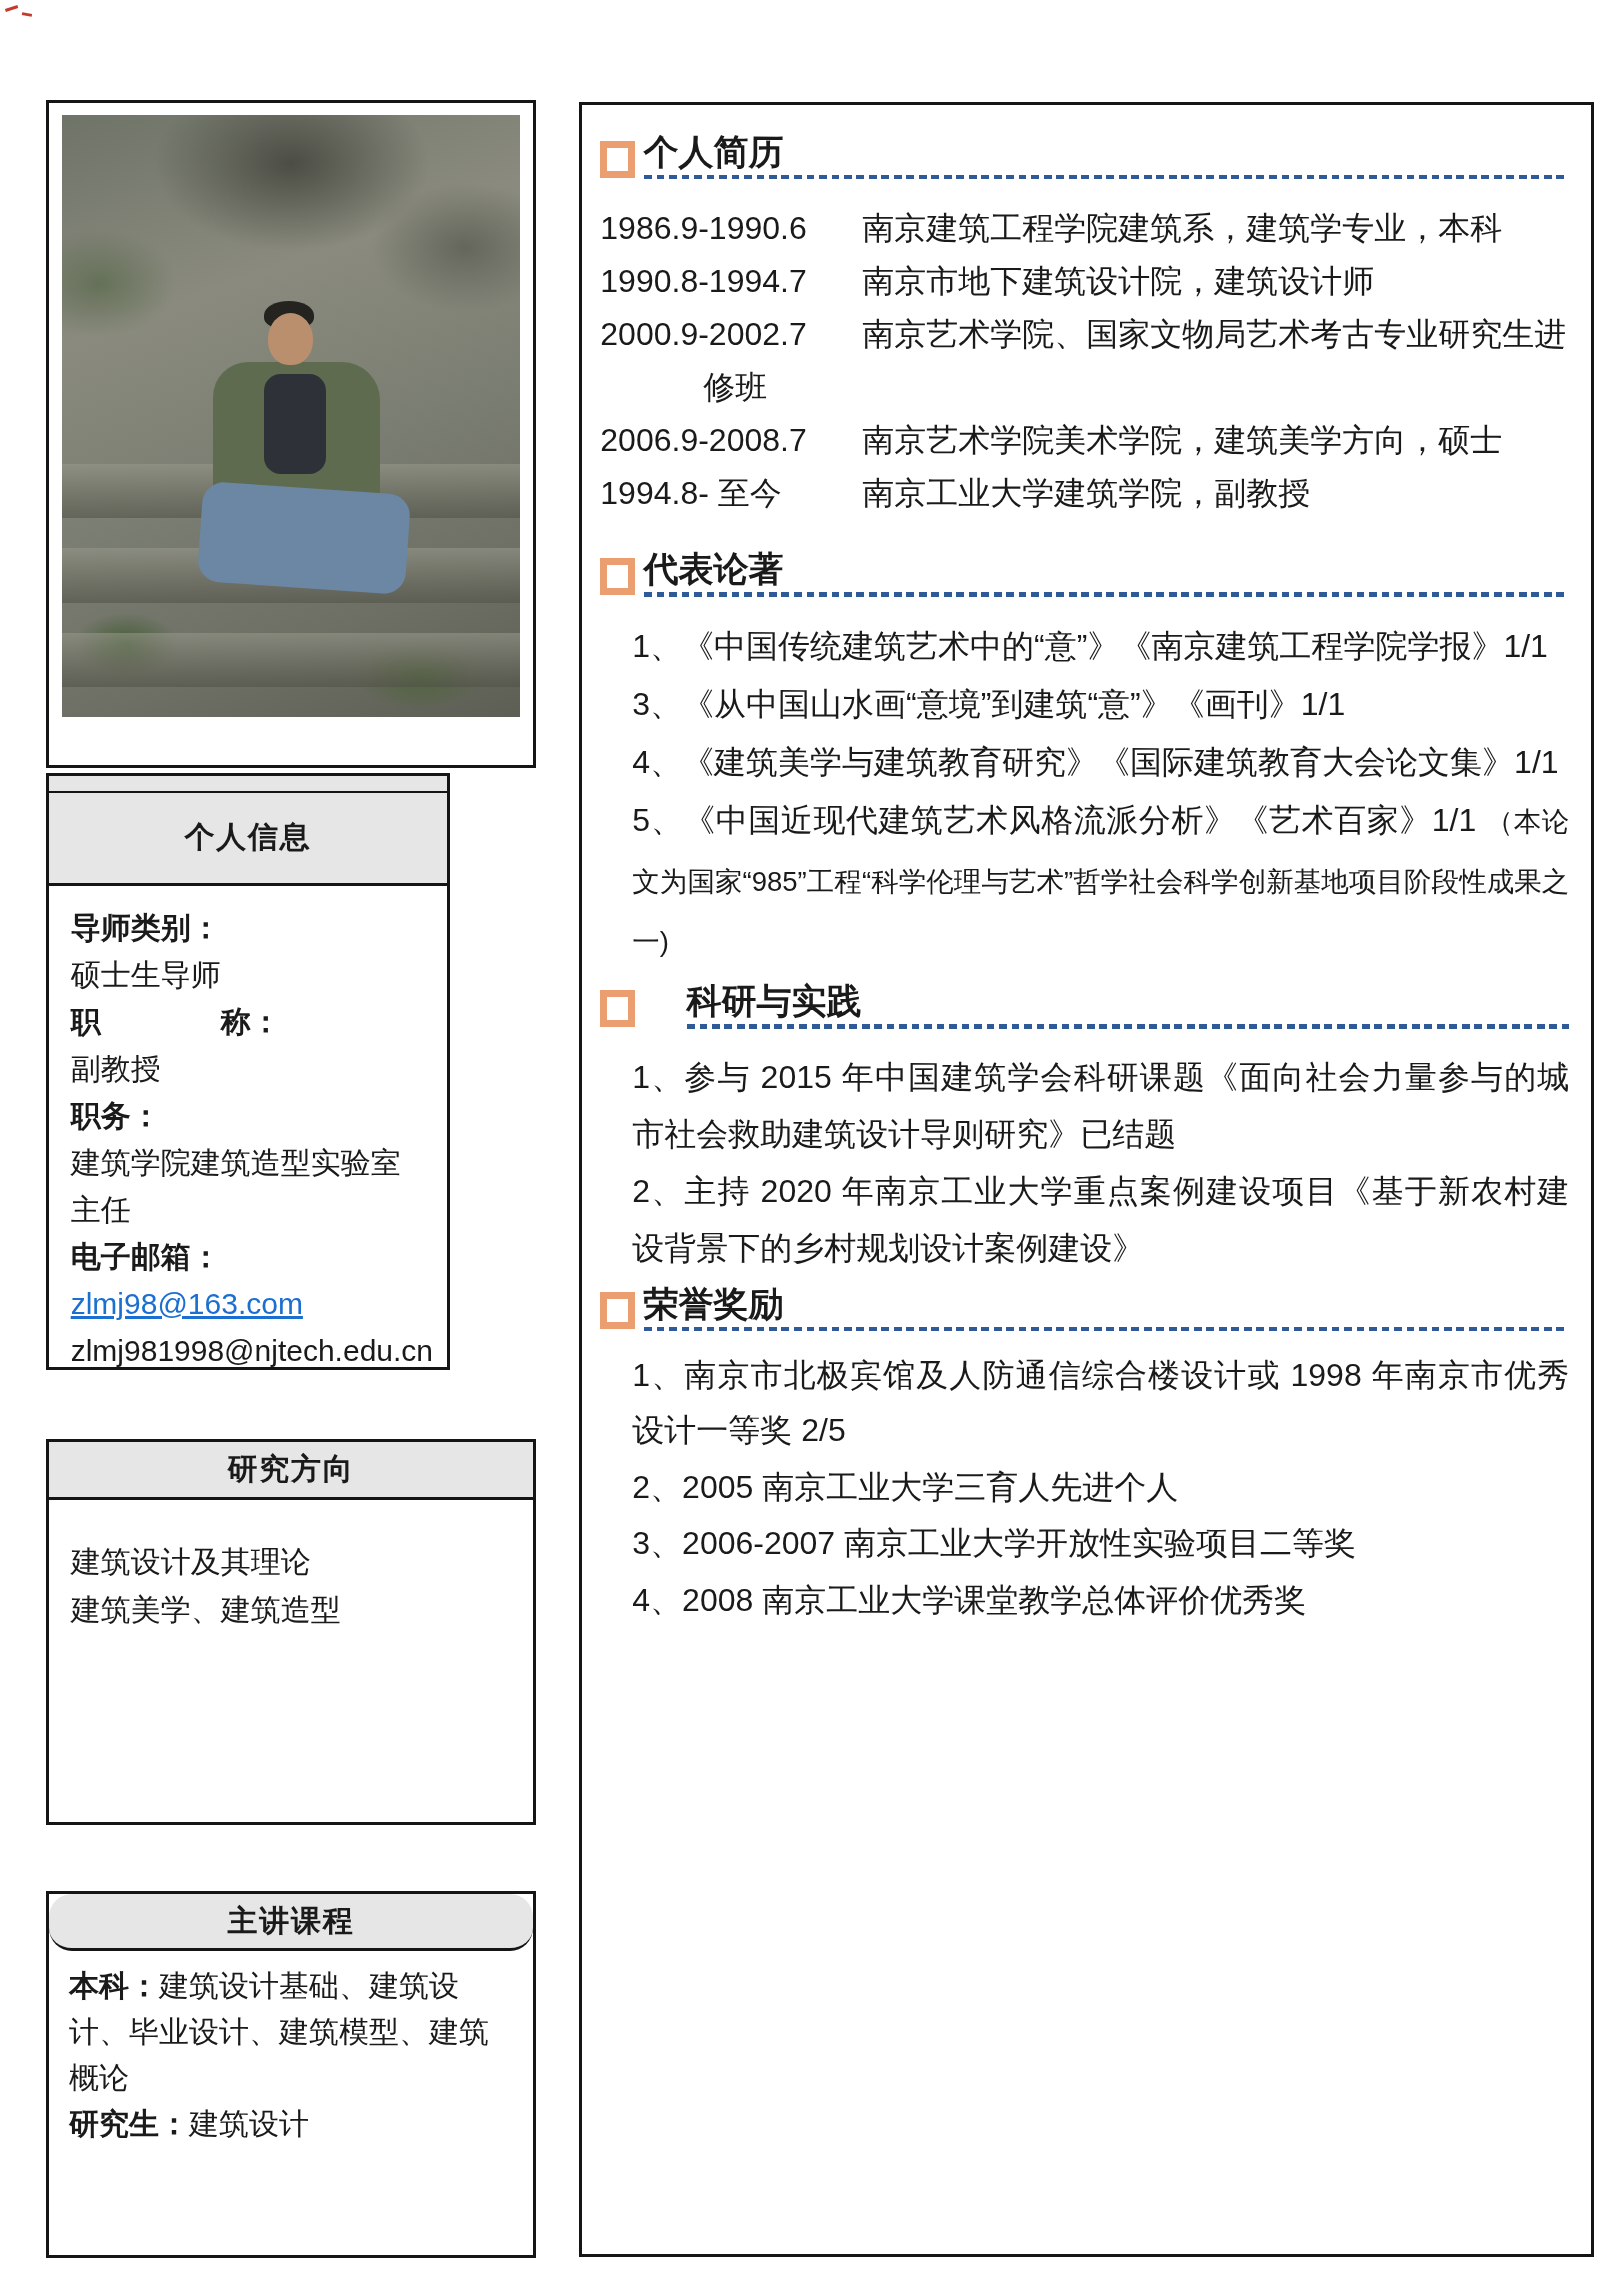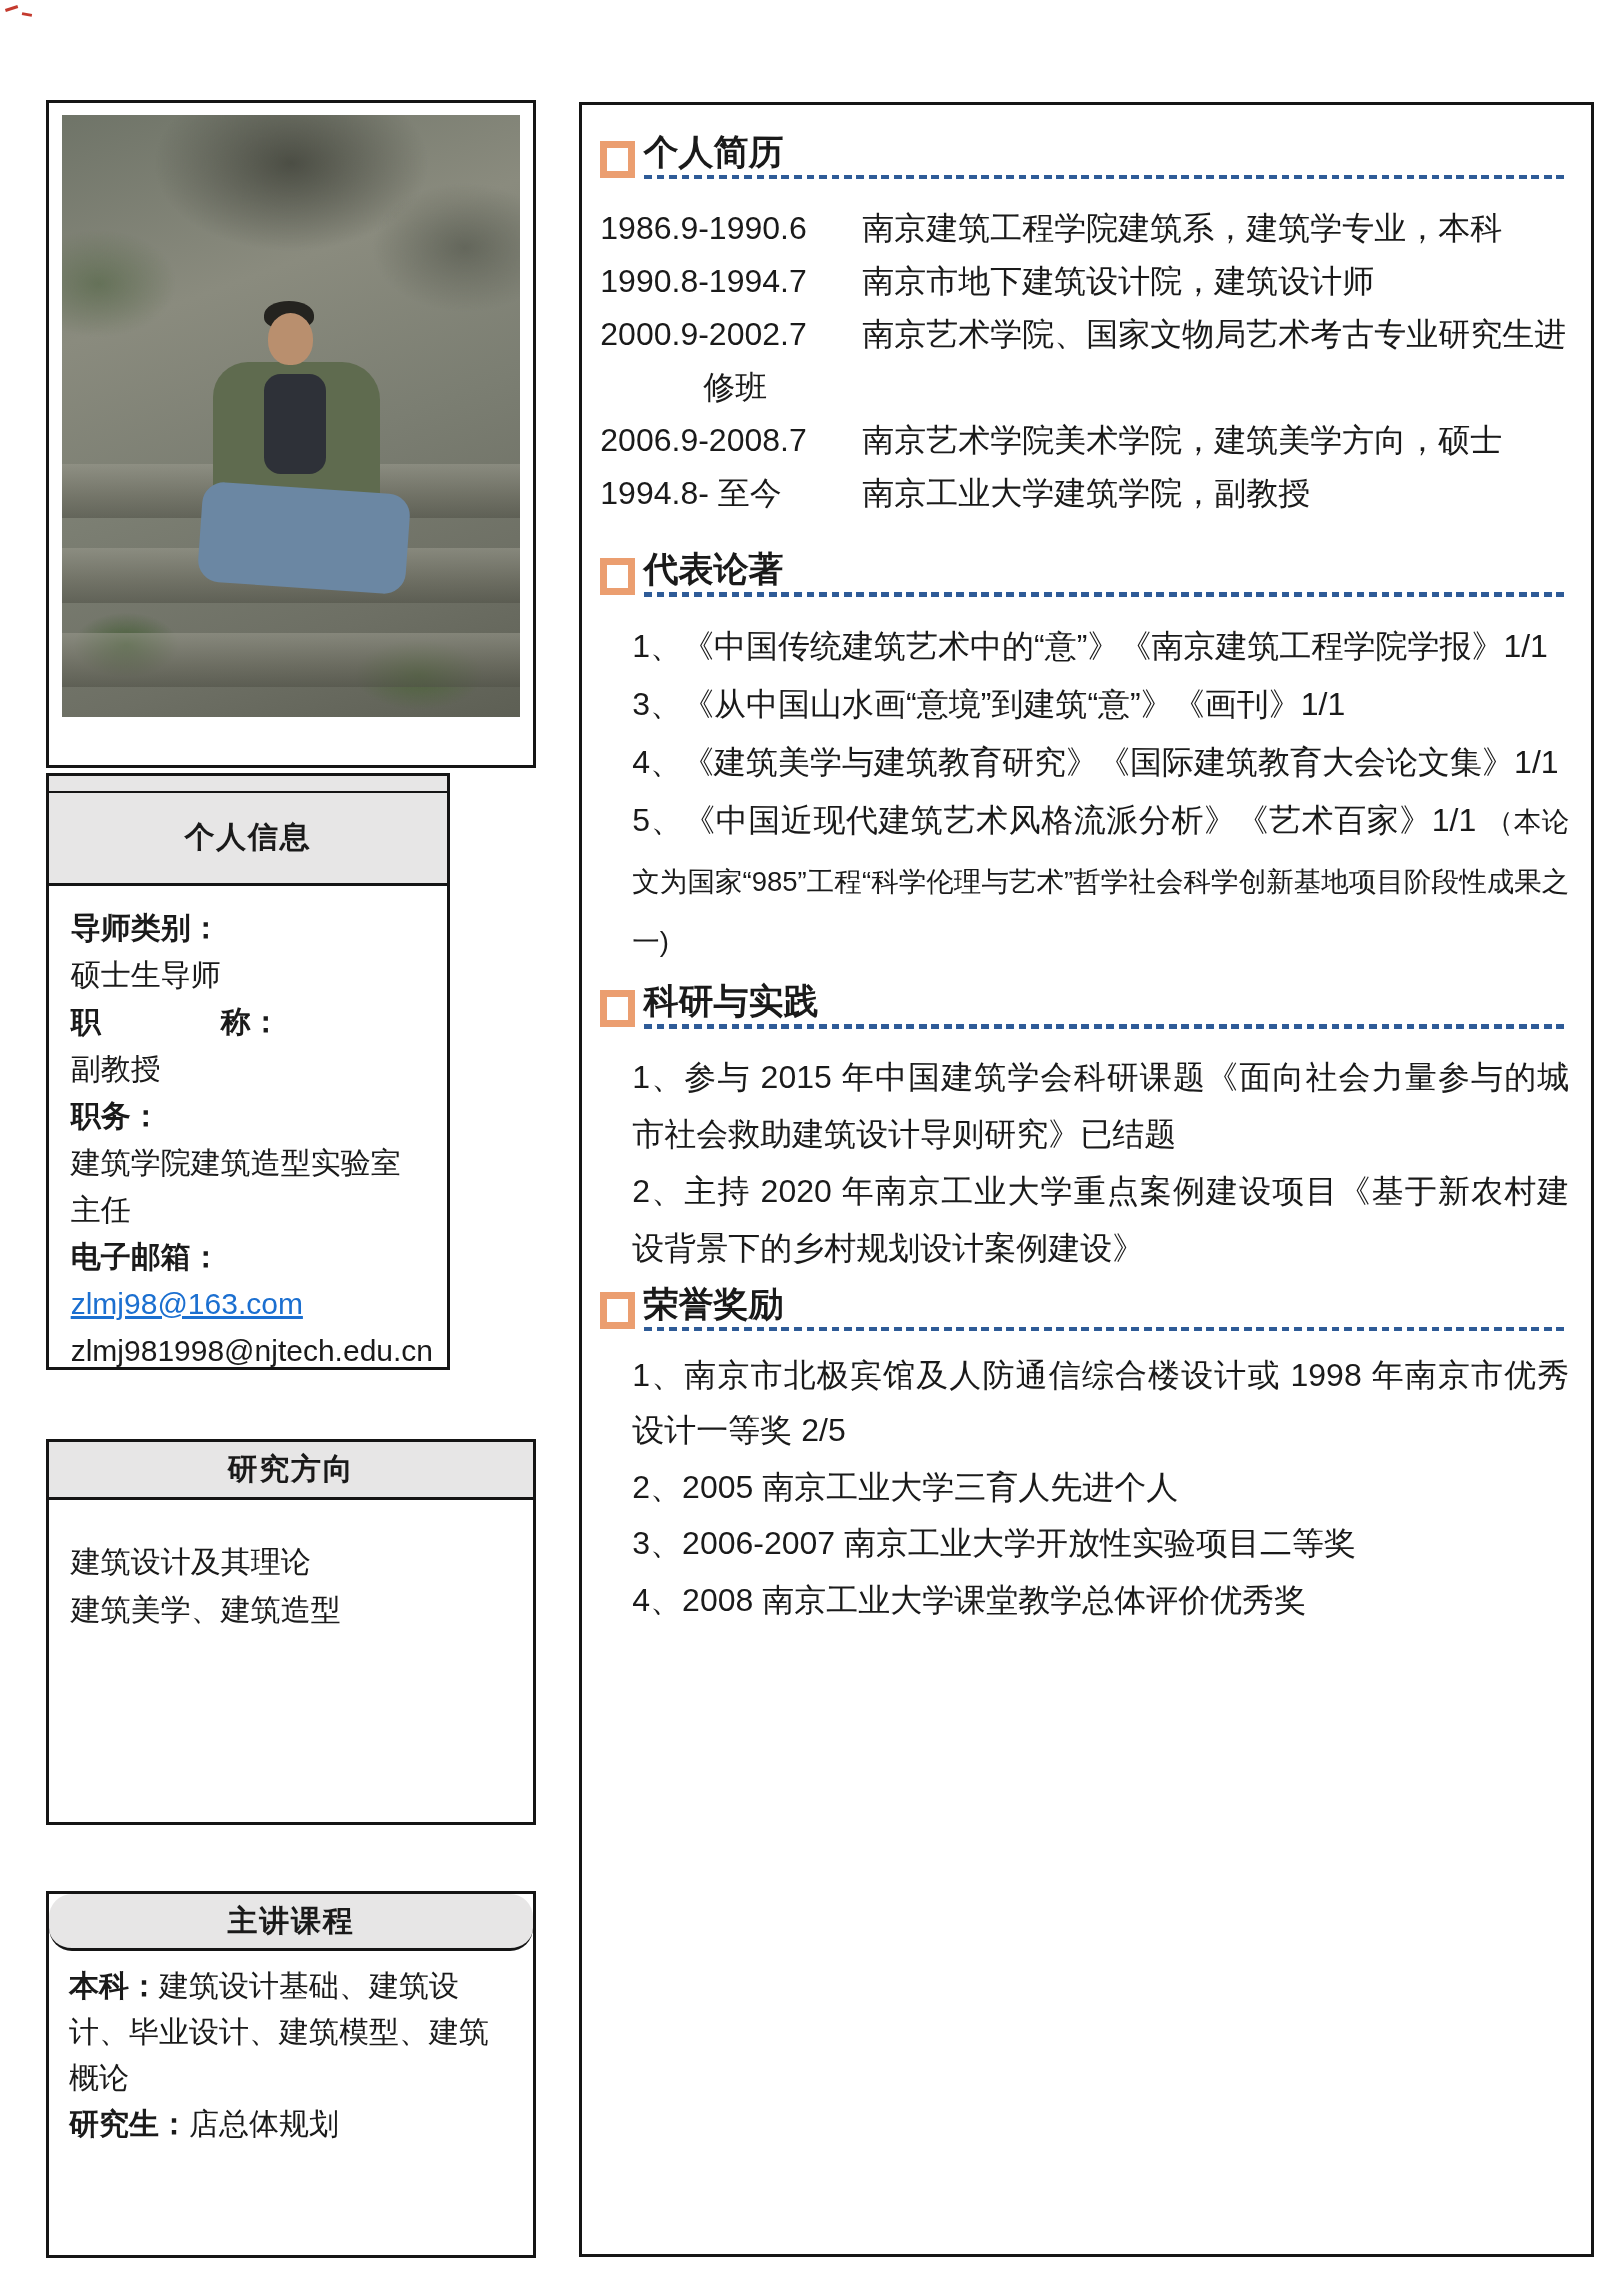--- a/index.html
+++ b/index.html
@@ -77,21 +77,21 @@
   .resume { margin-top:23px; }
   .r-row { display:flex; font-size:32px; line-height:53px; }
   .r-period { width:262px; flex:none; }
   .r-desc { flex:1; }
   .r-cont { padding-left:103px; font-size:32px; line-height:53px; }
 
   .para-list { margin-top:20px;margin-left:32px; }
   .para { font-size:32px; line-height:58px; text-align:justify; }
   .note { font-size:27.5px; }
   .head-2 { margin-top:30px; }
-  .head-3 { margin-top:11.7px; }
+  .head-3 { margin-top:11.7px;gap:43px; }
   .head-4 { margin-top:8.3px; }
   .practice .para { line-height:57px; }
   .awards { margin-top:16.7px; }
   .awards .para { line-height:55px; margin-bottom:1.7px; }
 </style>
 </head>
 <body>
 
 <div class="corner-mark">
     <i class="m1"></i>
@@ -132,21 +132,21 @@
   <div class="panel-body">
     <div>建筑设计及其理论</div>
     <div>建筑美学、建筑造型</div>
   </div>
 </div>
 
 <div class="box courses-box">
   <div class="panel-header">主讲课程</div>
   <div class="panel-body">
     <p><span class="lbl">本科：</span><span>建筑设计基础、建筑设计、毕业设计、建筑模型、建筑概论</span></p>
-    <p><span class="lbl">研究生：</span><span>店总体规划</span></p>
+    <p><span class="lbl">研究生：</span><span>建筑设计</span></p>
   </div>
 </div>
 
 <div class="box main-box">
 
   <div class="section-head">
     <span class="sq"></span>
     <span class="head-rest"><span class="sec-title">个人简历</span></span>
   </div>
   <div class="resume">

